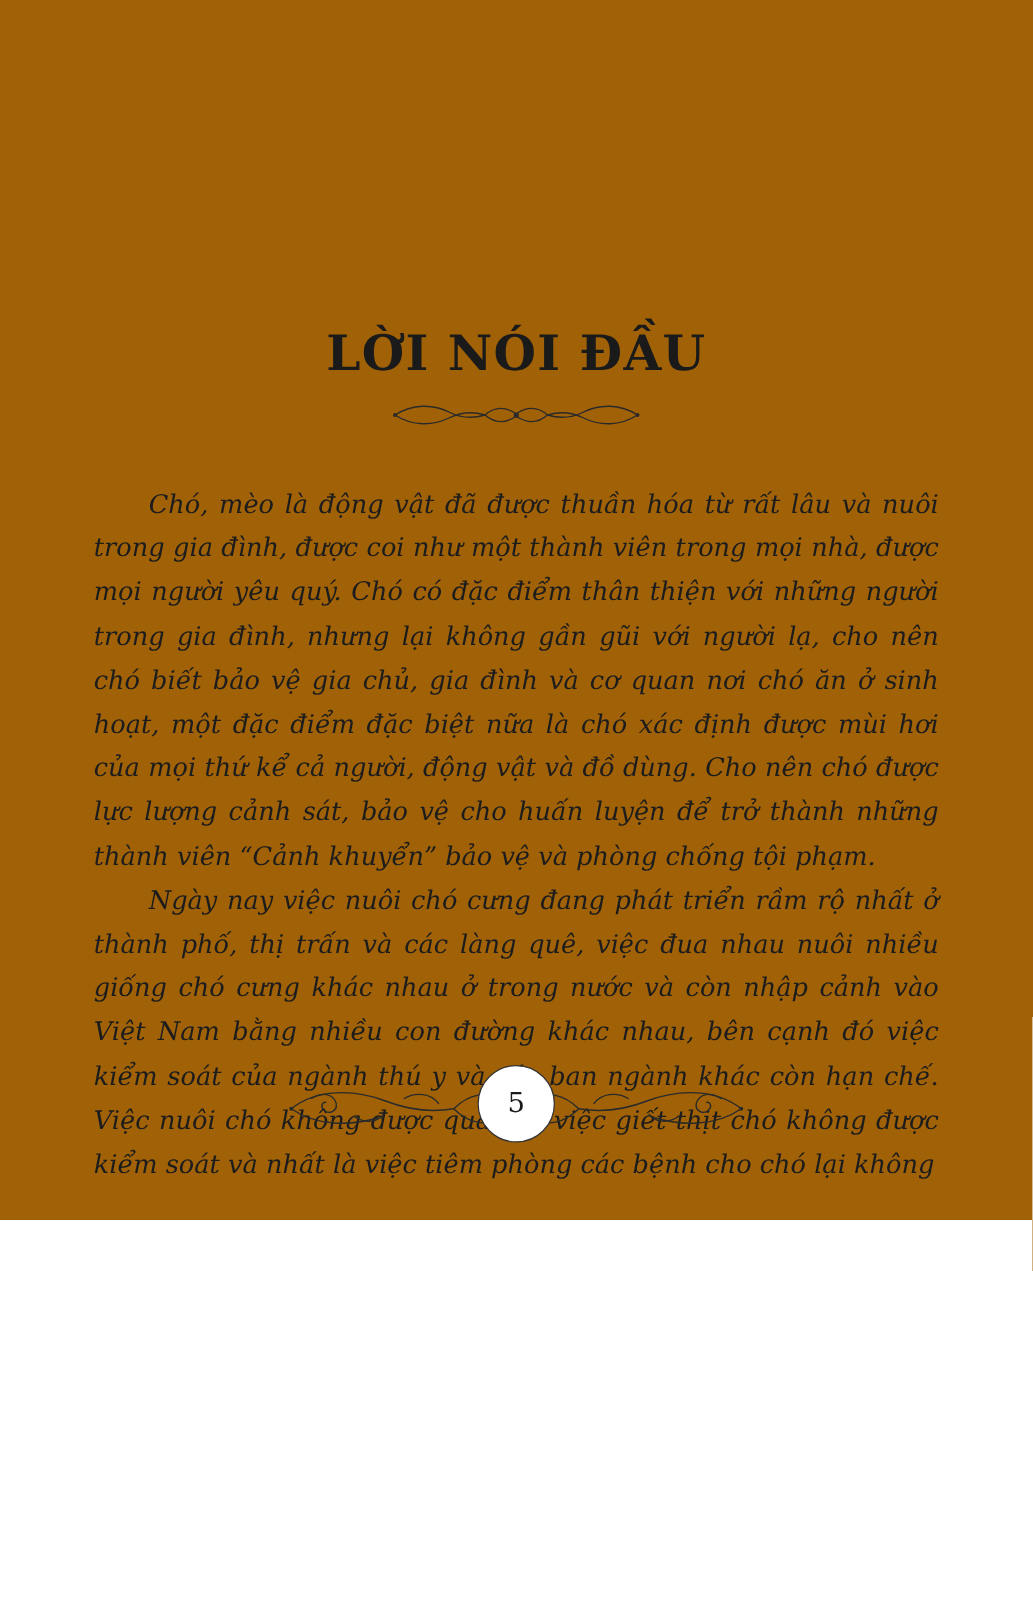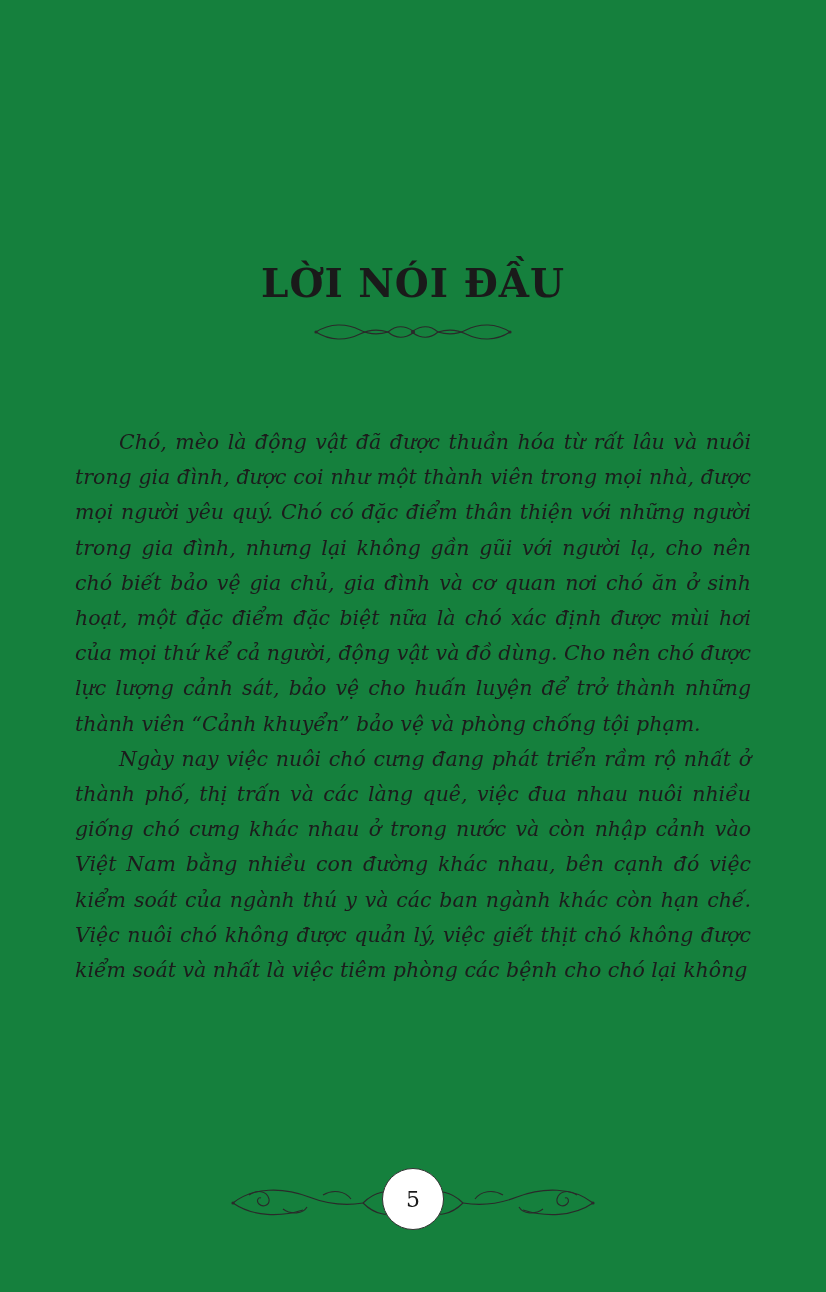--- a/index.html
+++ b/index.html
@@ -3,23 +3,23 @@
 <meta charset="utf-8">
 <style>
   html, body {
     margin: 0;
     padding: 0;
     background: #ffffff;
   }
   .page {
     position: relative;
     width: 826px;
-    height: 1292px;
+    height: 976px;
     margin: 0 auto;
-    background: #15803d;
+    background: #a16207;
     box-sizing: border-box;
     overflow: hidden;
   }
   .content {
     position: absolute;
     left: 75px;
     top: 0;
     width: 676px;
     height: 1292px;
   }
@@ -44,21 +44,21 @@
     font-family: "DejaVu Serif", serif;
     font-style: italic;
     font-size: 20.5px;
     line-height: 35.2px;
     color: #1c1c1c;
     text-align: justify;
     text-justify: inter-word;
     margin: 0;
   }
   .body-text.first {
-    margin-top: 80px;
+    margin-top: 41px;
   }
   .body-text + .body-text {
     margin-top: 0;
   }
   .body-text .indent {
     display: inline-block;
     width: 44px;
   }
   .footer {
     position: absolute;

